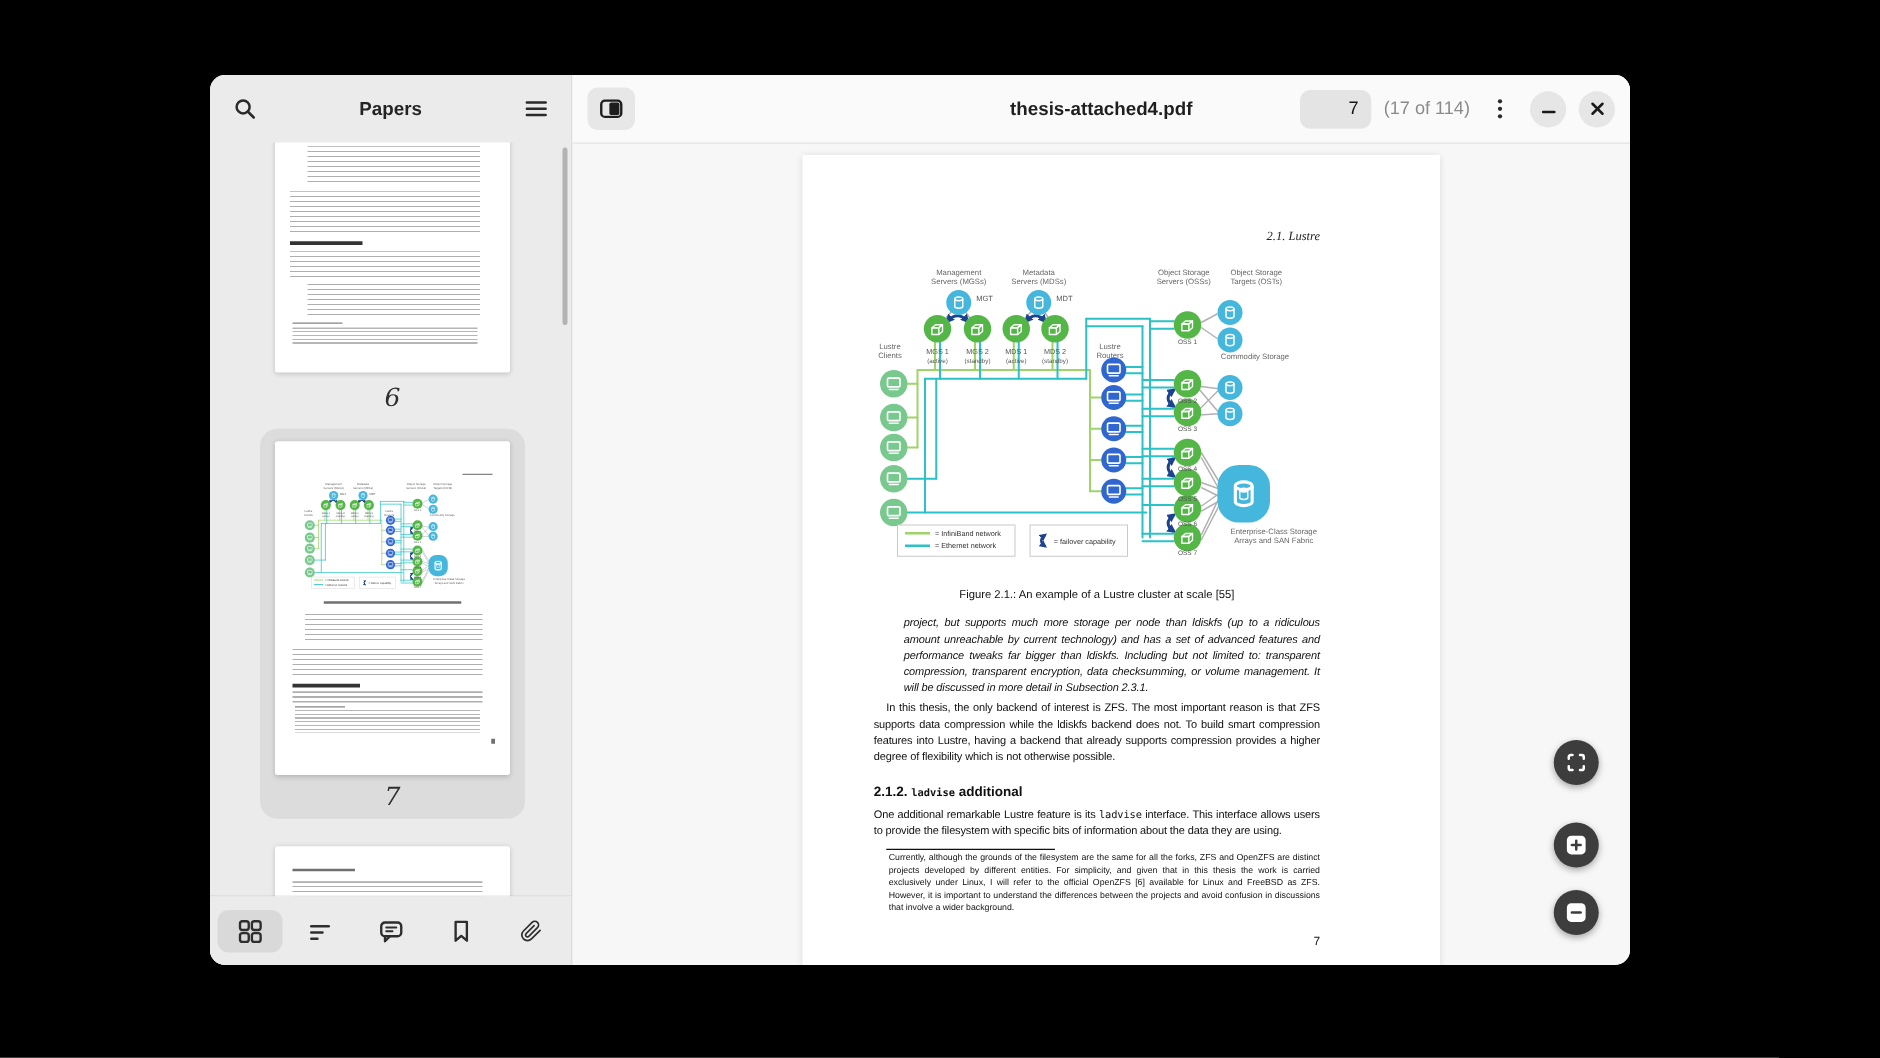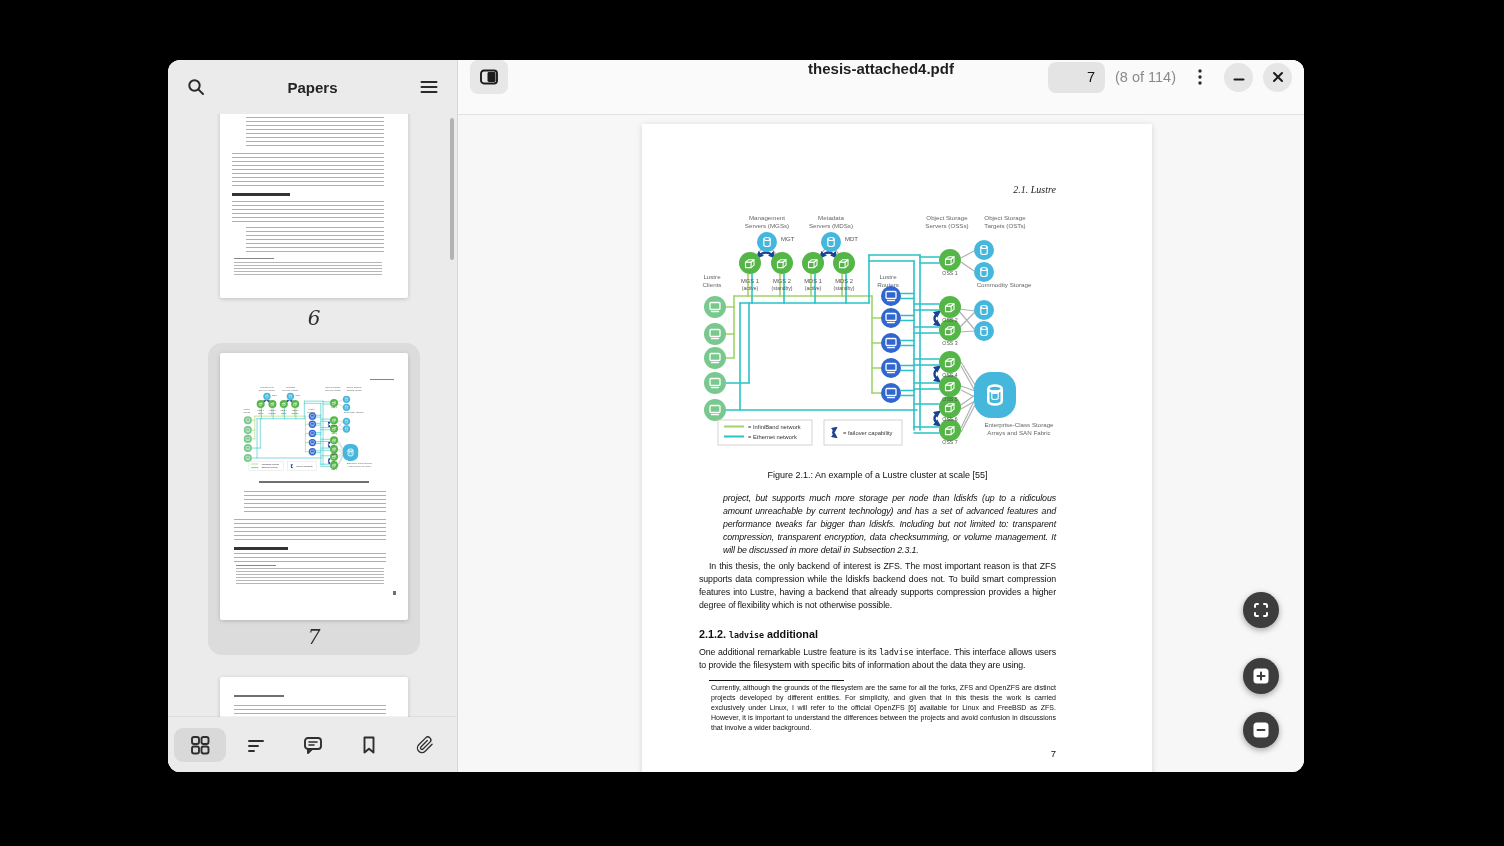--- a/index.html
+++ b/index.html
@@ -23,21 +23,21 @@
   .fl-fine{position:absolute;background-image:repeating-linear-gradient(to bottom,#6d6d6d 0 1px,transparent 1px 3px);opacity:.5;}
   .fl-head{position:absolute;background:#333;}
   .sidebar-scrollbar{position:absolute;right:3px;top:58px;width:4px;height:142px;border-radius:2px;background:#b3b3b3;z-index:6;}
   .sidebar-toolbar{position:absolute;left:0;right:0;bottom:0;height:55px;background:#ebebeb;z-index:5;
     display:flex;justify-content:space-between;align-items:center;padding:0 6px;box-shadow:0 -1px 0 rgba(0,0,0,.05);}
   .tool-btn{width:52px;height:34px;border:none;background:transparent;border-radius:9px;display:flex;
     align-items:center;justify-content:center;padding:0;cursor:pointer;}
   .tool-btn.active{background:#d9d9d9;}
   
   .main{flex:1;position:relative;background:#f7f7f7;}
-  .main-header{height:55px;background:#fafafa;border-bottom:1px solid #e2e2e2;display:flex;align-items:flex-start;
+  .main-header{height:55px;background:#fafafa;border-bottom:1px solid #e2e2e2;display:flex;align-items:center;
     padding:0 12px;position:relative;}
   .toggle-btn{width:38px;height:34px;border:none;background:#e7e7e7;border-radius:8px;display:flex;
     align-items:center;justify-content:center;padding:0;cursor:pointer;}
   .doc-title{position:absolute;left:0;right:0;text-align:center;font-weight:700;font-size:15px;color:#1f1f1f;pointer-events:none;}
   .header-right{position:absolute;right:12px;display:flex;align-items:center;gap:10px;}
   .page-input{width:57px;height:31px;border:none;border-radius:8px;background:#e4e4e4;text-align:right;
     padding-right:10px;font-size:14.5px;color:#161616;font-family:"Liberation Sans",sans-serif;}
   .page-count{color:#8a8a8a;font-size:14.5px;white-space:nowrap;}
   .win-btn{width:29px;height:29px;border:none;border-radius:50%;background:#e6e6e6;display:flex;
     align-items:center;justify-content:center;padding:0;cursor:pointer;}
@@ -180,21 +180,21 @@
     <header class="main-header">
       <button class="toggle-btn">
         <svg width="22" height="22" viewBox="0 0 22 22">
           <rect x="3" y="4.5" width="16" height="13" rx="3" fill="none" stroke="#1d1d1d" stroke-width="1.9"></rect>
           <rect x="9.5" y="6" width="8" height="10" rx="1.4" fill="#1d1d1d"></rect>
         </svg>
       </button>
       <div class="doc-title">thesis-attached4.pdf</div>
       <div class="header-right">
         <input class="page-input" type="text" value="7" style="">
-        <span class="page-count">(8 of 114)</span>
+        <span class="page-count">(17 of 114)</span>
         <button class="icon-btn" style="width:28px;">
           <svg width="20" height="20" viewBox="0 0 20 20">
             <circle cx="10" cy="4" r="1.7" fill="#2a2a2a"></circle>
             <circle cx="10" cy="10" r="1.7" fill="#2a2a2a"></circle>
             <circle cx="10" cy="16" r="1.7" fill="#2a2a2a"></circle>
           </svg>
         </button>
         <button class="win-btn">
           <svg width="14" height="14" viewBox="0 0 14 14">
             <line x1="2.5" y1="9.5" x2="11.5" y2="9.5" stroke="#1a1a1a" stroke-width="2" stroke-linecap="round"></line>

